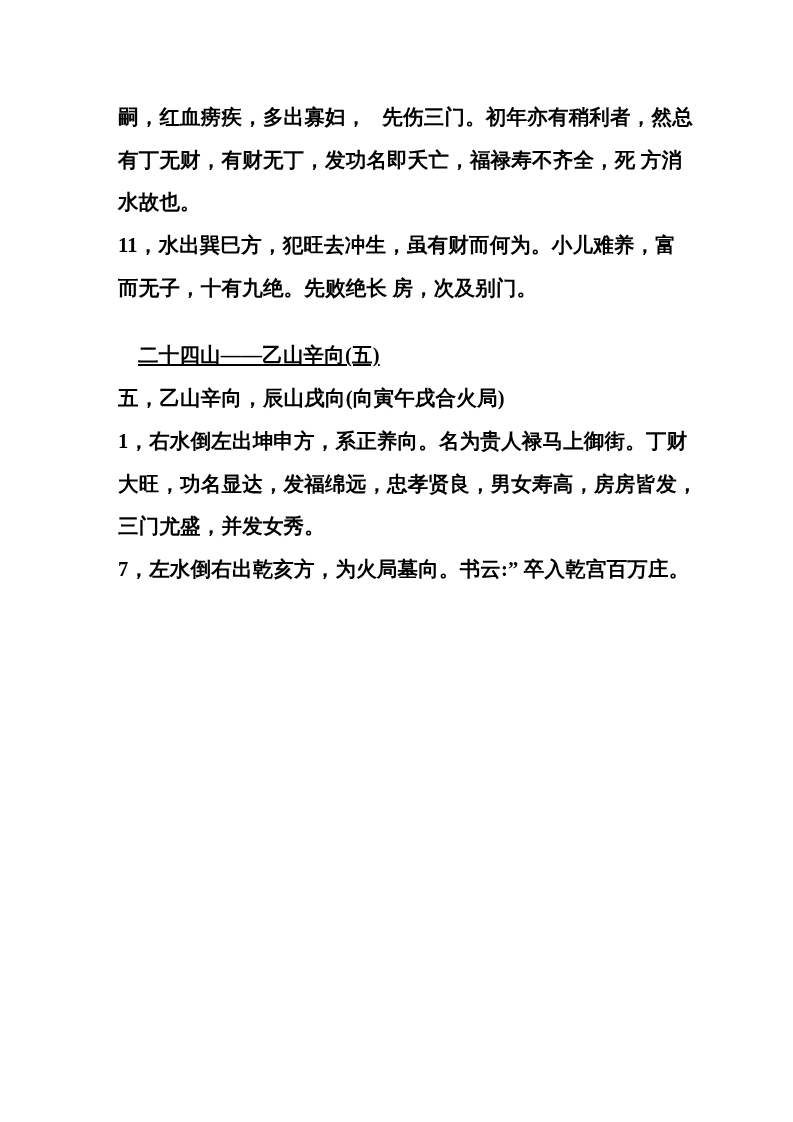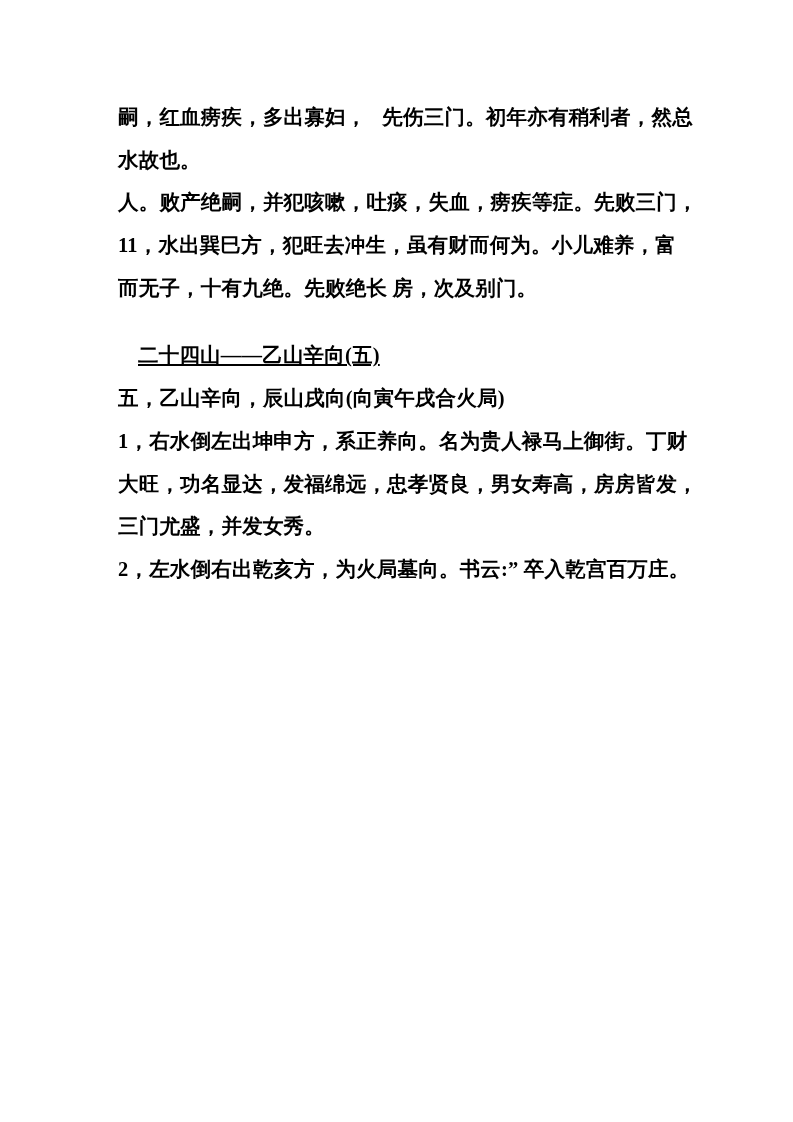--- a/index.html
+++ b/index.html
@@ -43,25 +43,25 @@
   }
 </style>
 </head>
 <body>
 
 <div class="page">
   <div class="doc">
 
     <div class="block">
       <div class="line">嗣，红血痨疾，多出寡妇，   先伤三门。初年亦有稍利者，然总</div>
+      <div class="line">有丁无财，有财无丁，发功名即夭亡，福禄寿不齐全，死 方消</div>
       <div class="line">水故也。</div>
     </div>
 
     <div class="block">
-      <div class="line">人。败产绝嗣，并犯咳嗽，吐痰，失血，痨疾等症。先败三门，</div>
     </div>
 
     <div class="block">
       <div class="line">11，水出巽巳方，犯旺去冲生，虽有财而何为。小儿难养，富</div>
       <div class="line">而无子，十有九绝。先败绝长 房，次及别门。</div>
     </div>
 
 
 
     <div class="block heading-block">
@@ -72,17 +72,17 @@
       <div class="line">五，乙山辛向，辰山戌向(向寅午戌合火局)</div>
     </div>
 
     <div class="block">
       <div class="line">1，右水倒左出坤申方，系正养向。名为贵人禄马上御街。丁财</div>
       <div class="line">大旺，功名显达，发福绵远，忠孝贤良，男女寿高，房房皆发，</div>
       <div class="line">三门尤盛，并发女秀。</div>
     </div>
 
     <div class="block">
-      <div class="line">2，左水倒右出乾亥方，为火局墓向。书云:” 卒入乾宫百万庄。</div>
+      <div class="line">7，左水倒右出乾亥方，为火局墓向。书云:” 卒入乾宫百万庄。</div>
     </div>
 
   </div>
 </div>
 
 </body></html>

